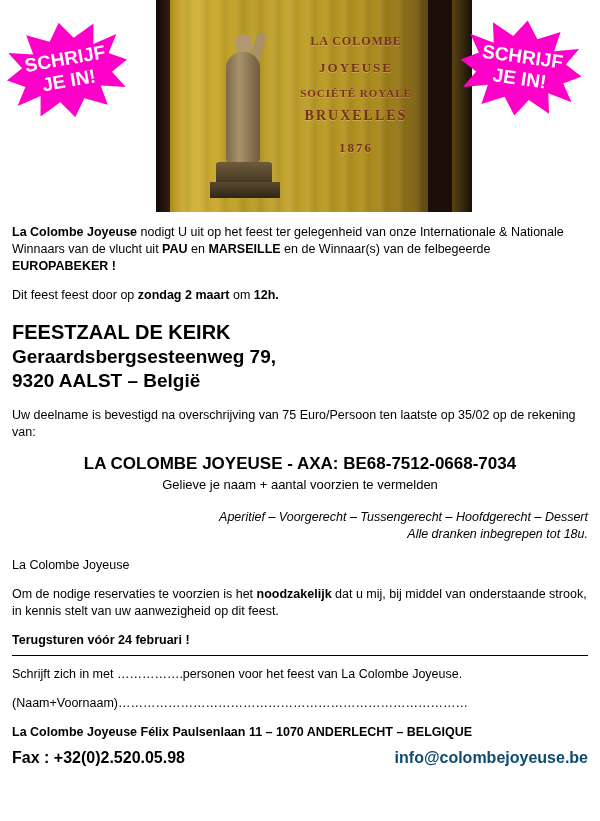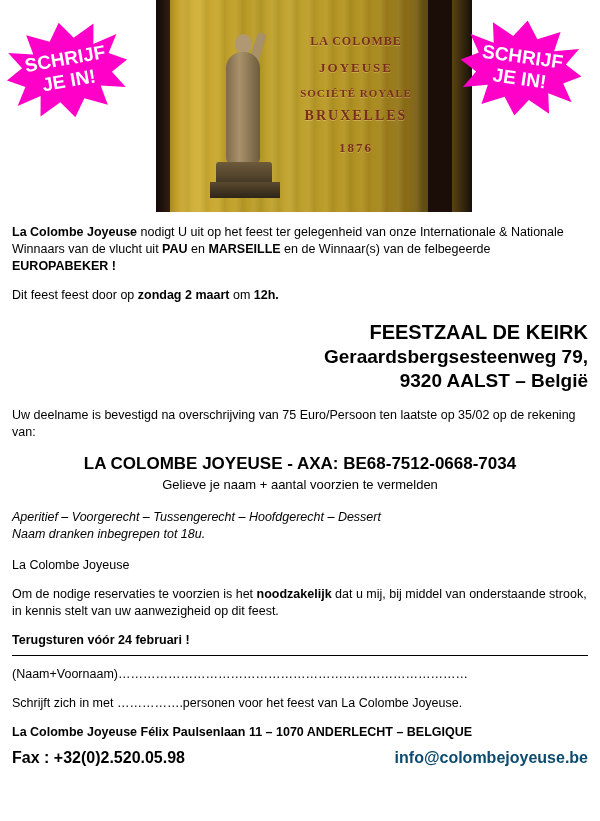--- a/index.html
+++ b/index.html
@@ -166,41 +166,41 @@
     left: 12px;
     top: 224px;
     width: 576px;
     font-size: 12.5px;
     line-height: 17px;
   }
   .p { margin: 0 0 12px 0; }
   .b { font-weight: bold; }
 
   .venue {
-    text-align: right;
+    text-align: left;
     font-weight: bold;
     margin: 16px 0 14px 0;
   }
   .venue .v1 { font-size: 20px; line-height: 25px; }
   .venue .v2 { font-size: 19px; line-height: 24px; }
   .venue .v3 { font-size: 19px; line-height: 24px; }
 
   .account {
     text-align: center;
     font-weight: bold;
     font-size: 17px;
     margin: 14px 0 4px 0;
   }
   .account-note {
     text-align: center;
     font-size: 13px;
     margin-bottom: 16px;
   }
   .menu-line {
-    text-align: left;
+    text-align: right;
     font-style: italic;
     font-size: 12.5px;
     line-height: 17px;
     margin-bottom: 14px;
   }
   .hr {
     border: none;
     border-top: 1px solid #000;
     margin: 6px 0 10px 0;
   }
@@ -272,32 +272,32 @@
     <div class="v3">9320 AALST – België</div>
   </div>
 
   <p class="p">Uw deelname is bevestigd na overschrijving van 75 Euro/Persoon ten laatste op 35/02 op de rekening van:</p>
 
   <div class="account">LA COLOMBE JOYEUSE - AXA: BE68-7512-0668-7034</div>
   <div class="account-note">Gelieve je naam + aantal voorzien te vermelden</div>
 
   <div class="menu-line">
     <div>Aperitief – Voorgerecht – Tussengerecht – Hoofdgerecht – Dessert</div>
-    <div>Naam dranken inbegrepen tot 18u.</div>
+    <div>Alle dranken inbegrepen tot 18u.</div>
   </div>
 
   <p class="p">La Colombe Joyeuse</p>
 
   <p class="p"><span>Om de nodige reservaties te voorzien  is het </span><span class="b">noodzakelijk</span><span> dat u mij, bij middel van onderstaande strook, in kennis stelt van uw aanwezigheid op dit feest.</span></p>
 
   <div class="return-title">Terugsturen vóór 24 februari !</div>
   <hr class="hr">
 
+  <p class="p">Schrijft zich in met …………….personen voor het feest van La Colombe Joyeuse.</p>
   <p class="p">(Naam+Voornaam)…………………………………………………………………………</p>
-  <p class="p">Schrijft zich in met …………….personen voor het feest van La Colombe Joyeuse.</p>
 
   <div class="footer-bold">La Colombe Joyeuse Félix Paulsenlaan 11 – 1070 ANDERLECHT – BELGIQUE</div>
 
   <div class="footer-row">
     <span>Fax : +32(0)2.520.05.98</span>
     <span class="mail">info@colombejoyeuse.be</span>
   </div>
 </div>
 
 </body></html>

